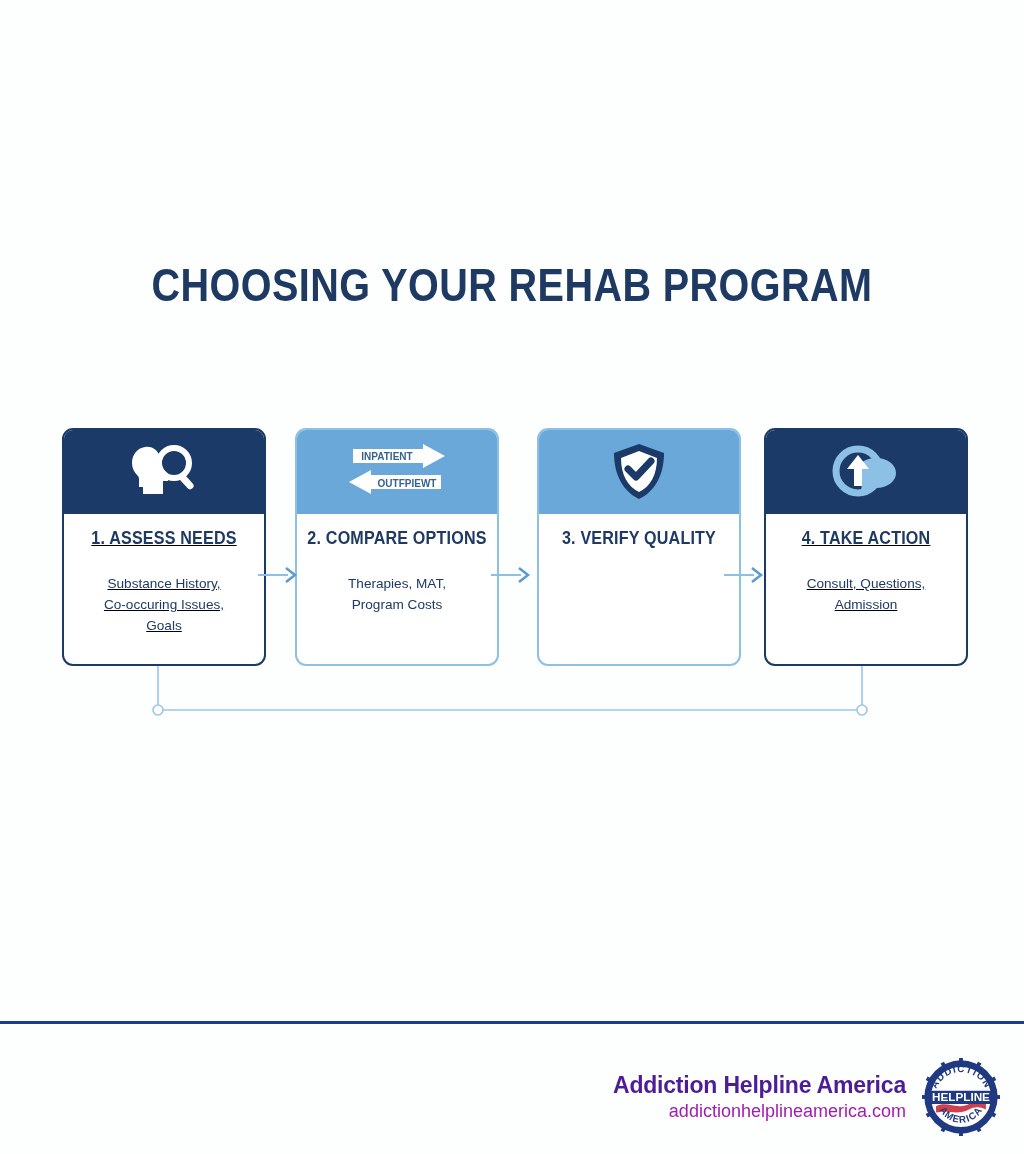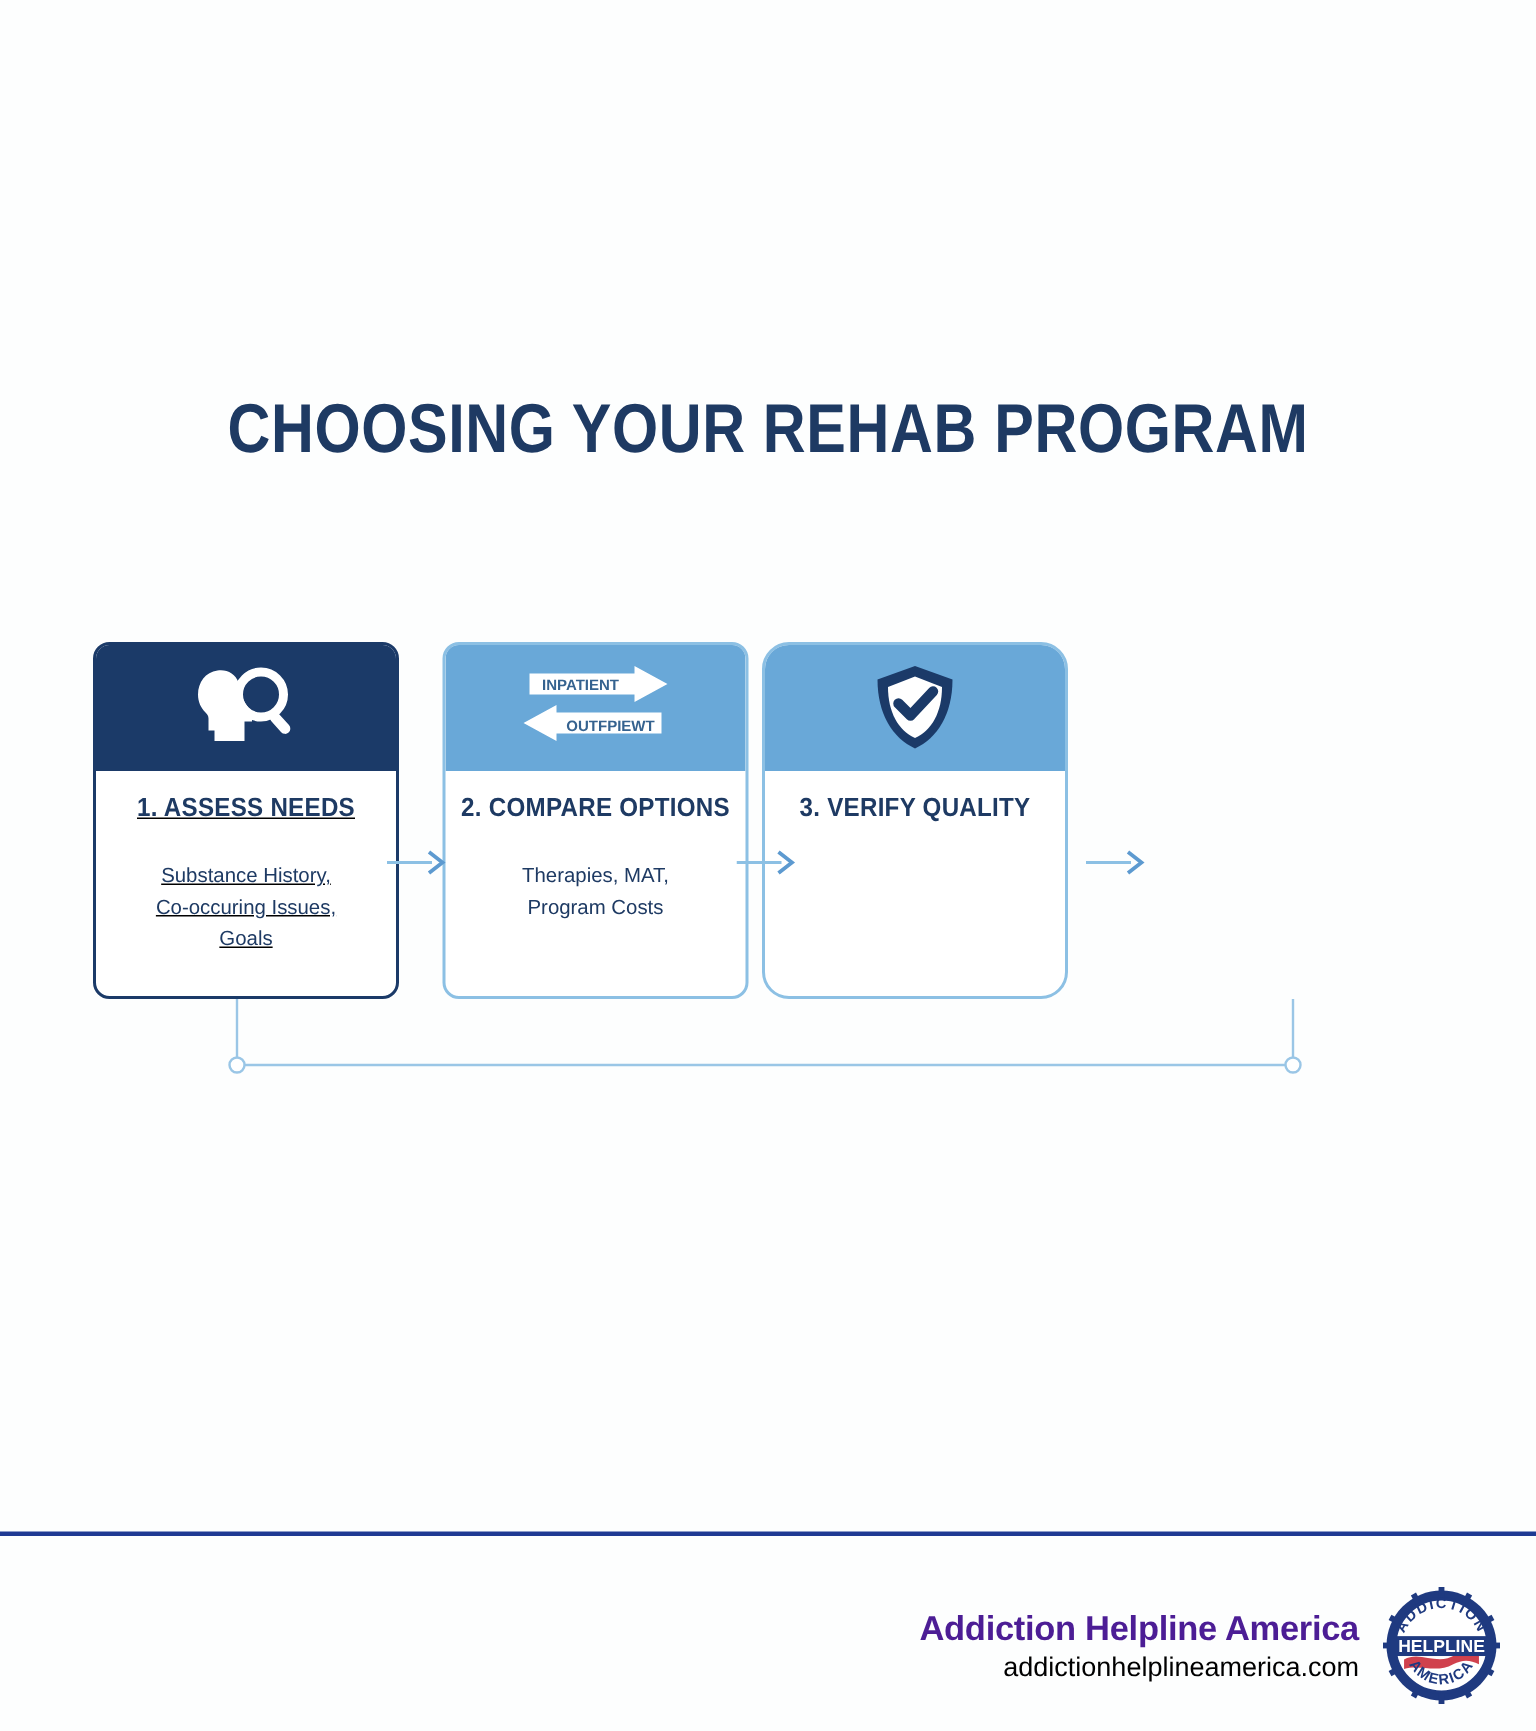--- a/index.html
+++ b/index.html
@@ -47,21 +47,21 @@
     height: 238px;
     border-radius: 11px;
     background: #ffffff;
     box-sizing: border-box;
     overflow: hidden;
   }
   .card.dark  { border: 2px solid #1b3a68; text-decoration: underline; }
   .card.light { border: 2px solid #8cc0e4; }
   .card.c1 { left: 0px; }
   .card.c2 { left: 233px; }
-  .card.c3 { left: 446px; border-radius: 18px; }
+  .card.c3 { left: 475px; }
   .card.c4 { left: 702px; }
 
   .card-head {
     height: 84px;
     display: flex;
     align-items: center;
     justify-content: center;
     position: relative;
   }
   .card.dark  .card-head { background: #1b3a68; }
@@ -141,21 +141,21 @@
   }
   .footer-text { text-align: right; }
   .footer-name {
     font-size: 23px;
     font-weight: bold;
     color: #4c1d95;
     letter-spacing: -0.2px;
   }
   .footer-url {
     font-size: 18px;
-    color: #000000;
+    color: #a21caf;
     margin-top: 2px;
   }
   .badge { width: 78px; height: 78px; }
   .badge svg { display: block; width: 100%; height: 100%; }
 </style>
 </head>
 <body>
 
 <div class="title">CHOOSING YOUR REHAB PROGRAM</div>
 
@@ -205,20 +205,36 @@
           <path d="M29 9 L47 16 C47 33 40 45 29 50 C18 45 11 33 11 16 Z" fill="#ffffff"></path>
           <path d="M18 27 L26 35 L41 19" fill="none" stroke="#1b3a68" stroke-width="7" stroke-linecap="round" stroke-linejoin="round"></path>
         </svg>
       </span>
     </div>
     <div class="card-body">
       <div class="card-title">3. VERIFY QUALITY</div>
     </div>
   </div>
 
+  <div class="card dark c4">
+    <div class="card-head">
+      <span class="icon-wrap" style="width:80px;height:60px">
+        <svg viewBox="0 0 80 60">
+          <path d="M50 16 C62 16 70 23 70 31 C70 39 62 46 50 46 C47 46 45 46 43 45 L34 52 L36 43 C31 40 30 36 30 31 C30 23 38 16 50 16 Z" fill="#8cc0e4"></path>
+          <circle cx="32" cy="29" r="22" fill="none" stroke="#8cc0e4" stroke-width="7"></circle>
+          <polygon points="32,13 43,27 36,27 36,44 28,44 28,27 21,27" fill="#ffffff"></polygon>
+        </svg>
+      </span>
+    </div>
+    <div class="card-body">
+      <div class="card-title">4. TAKE ACTION</div>
+      <div class="card-desc" style="white-space:pre-line">Consult, Questions,
+Admission</div>
+    </div>
+  </div>
 
   <div class="conn a1">
     <svg viewBox="0 0 40 18">
       <line x1="0" y1="9" x2="30" y2="9" stroke="#8cc0e4" stroke-width="2"></line>
       <polyline points="28,2 37,9 28,16" fill="none" stroke="#5d9ad0" stroke-width="2.5"></polyline>
     </svg>
   </div>
   <div class="conn a2">
     <svg viewBox="0 0 40 18">
       <line x1="0" y1="9" x2="30" y2="9" stroke="#8cc0e4" stroke-width="2"></line>

